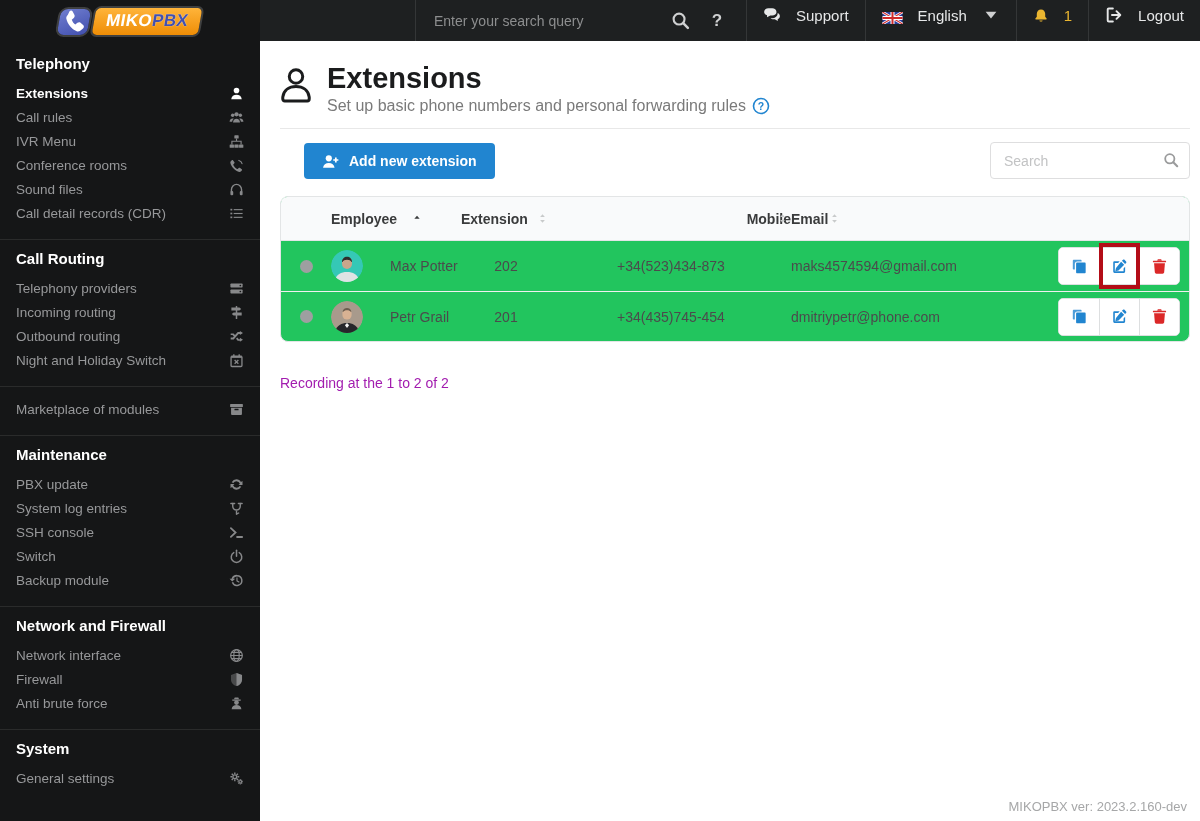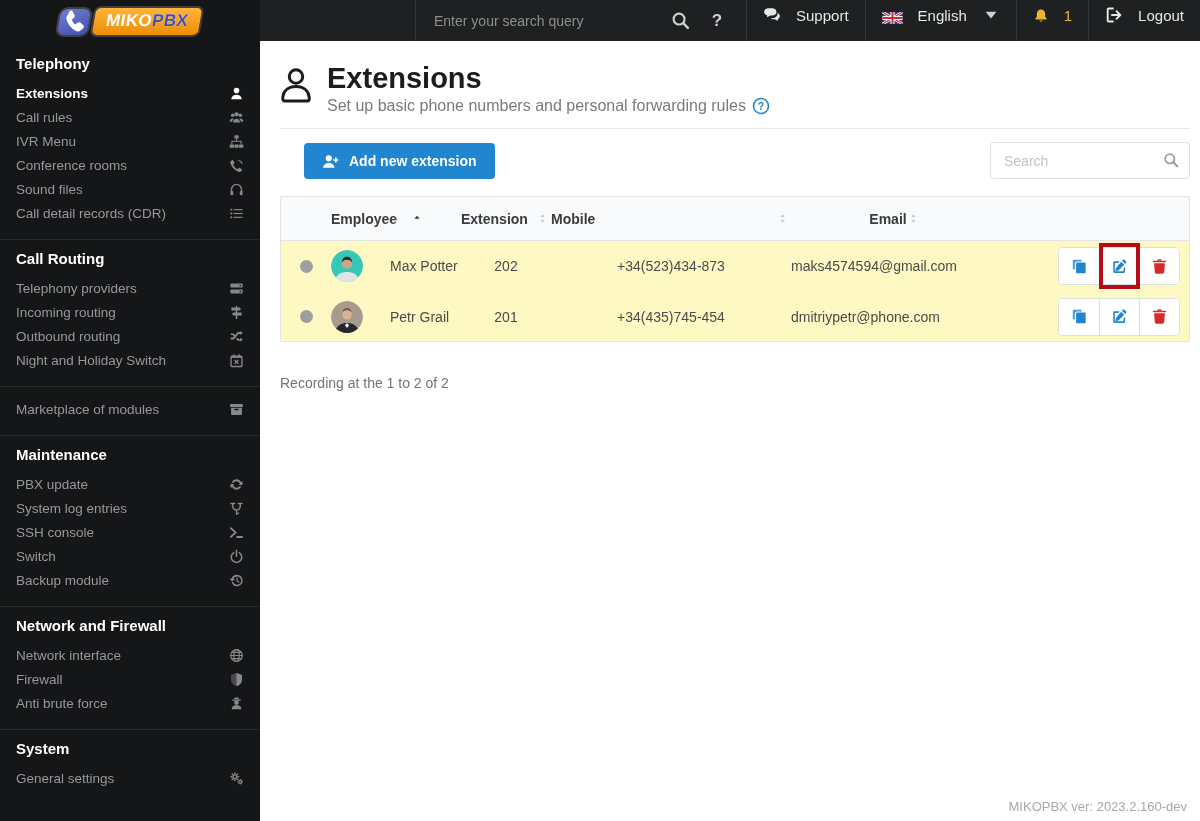--- a/index.html
+++ b/index.html
@@ -102,40 +102,40 @@
   }
   .btn-primary .icon { width:17px; height:17px; }
   .tbl-search { position:relative; width:200px; height:37px; }
   .tbl-search input {
     width:100%; height:100%; border:1px solid #dededf; border-radius:4px;
     padding:0 34px 0 13px; font-size:14px; font-family:inherit; outline:none; color:#444;
   }
   .tbl-search input::placeholder { color:#c2c3c4; }
   .tbl-search .icon { position:absolute; right:11px; top:10px; width:16px; height:16px; color:#9a9b9c; cursor:pointer; }
 
-  .ext-table { margin-top:17px; border:1px solid #e3e5e6; border-radius:0; background:#fef9c3; }
+  .ext-table { margin-top:17px; border:1px solid #e3e5e6; border-radius:8px; background:#22c55e; }
   .t-head {
     display:flex; align-items:center; height:44px; background:#f9fafb;
     border-bottom:1px solid #e3e5e6; border-radius:6px 6px 0 0;
     font-size:14px; font-weight:bold; color:#3a3b3c;
   }
   .t-row { display:flex; align-items:center; height:50px; font-size:14px; color:#4b4b4c; }
   .t-row + .t-row { border-top:1px solid #f0f0f0; }
   .c-dot   { width:50px; display:flex; justify-content:center; flex:none; }
   .c-emp   { width:130px; display:flex; align-items:center; gap:27px; flex:none; }
   .c-ext   { width:90px; text-align:center; flex:none; }
   .c-mob   { width:240px; text-align:center; flex:none; }
   .c-email { flex:1; min-width:0; }
   .c-act   { width:136px; display:flex; justify-content:flex-end; padding-right:9px; flex:none; }
   .h-cell  { display:flex; align-items:center; }
   .h-emp   { width:130px; } .h-emp .sort { margin-left:14px; }
   .h-ext   { width:90px; justify-content:space-between; padding-right:2px; }
-  .h-mob   { width:240px; position:relative; justify-content:flex-start; }
+  .h-mob   { width:240px; position:relative; justify-content:flex-end; }
   .h-mob .sort { position:absolute; right:2px; }
-  .h-email { flex:1; justify-content:center; padding-right:55px; }
+  .h-email { flex:1; justify-content:flex-start; padding-right:55px; }
   .sort    { width:13px; height:13px; color:#c8cacb; }
   .sort.up { color:#3a3b3c; width:12px; height:12px; }
   .status-dot { width:13px; height:13px; border-radius:50%; background:#9e9fa0; }
   .avatar { width:32px; height:32px; border-radius:50%; overflow:hidden; flex:none; }
   .avatar svg { width:100%; height:100%; display:block; }
 
   .act-group { display:inline-flex; border:1px solid #dddfe0; border-radius:5px; background:#fff; }
   .act-btn {
     width:40px; height:36px; display:flex; align-items:center; justify-content:center;
     cursor:pointer; position:relative; background:#fff;
@@ -143,21 +143,21 @@
   .act-btn:first-child { border-radius:4px 0 0 4px; }
   .act-btn:last-child  { border-radius:0 4px 4px 0; }
   .act-btn + .act-btn { border-left:1px solid #dddfe0; }
   .act-btn .icon { width:17px; height:17px; }
   .ic-blue { color:#2185d0; } .ic-red { color:#db2828; }
   .annotation {
     position:absolute; left:-1px; right:-1px; top:-5px; bottom:-5px;
     border:4px solid #b30d17; pointer-events:none; z-index:3;
   }
 
-  .records-info { margin-top:33px; font-size:14px; color:#737373; }
+  .records-info { margin-top:33px; font-size:14px; color:#a21caf; }
   .version { position:absolute; right:13px; bottom:7px; font-size:13px; color:#a6a7a8; }
 </style>
 </head>
 <body>
 
 <div class="app">
 
   <aside class="sidebar">
     <div class="logo">
       <span class="logo-phone">

